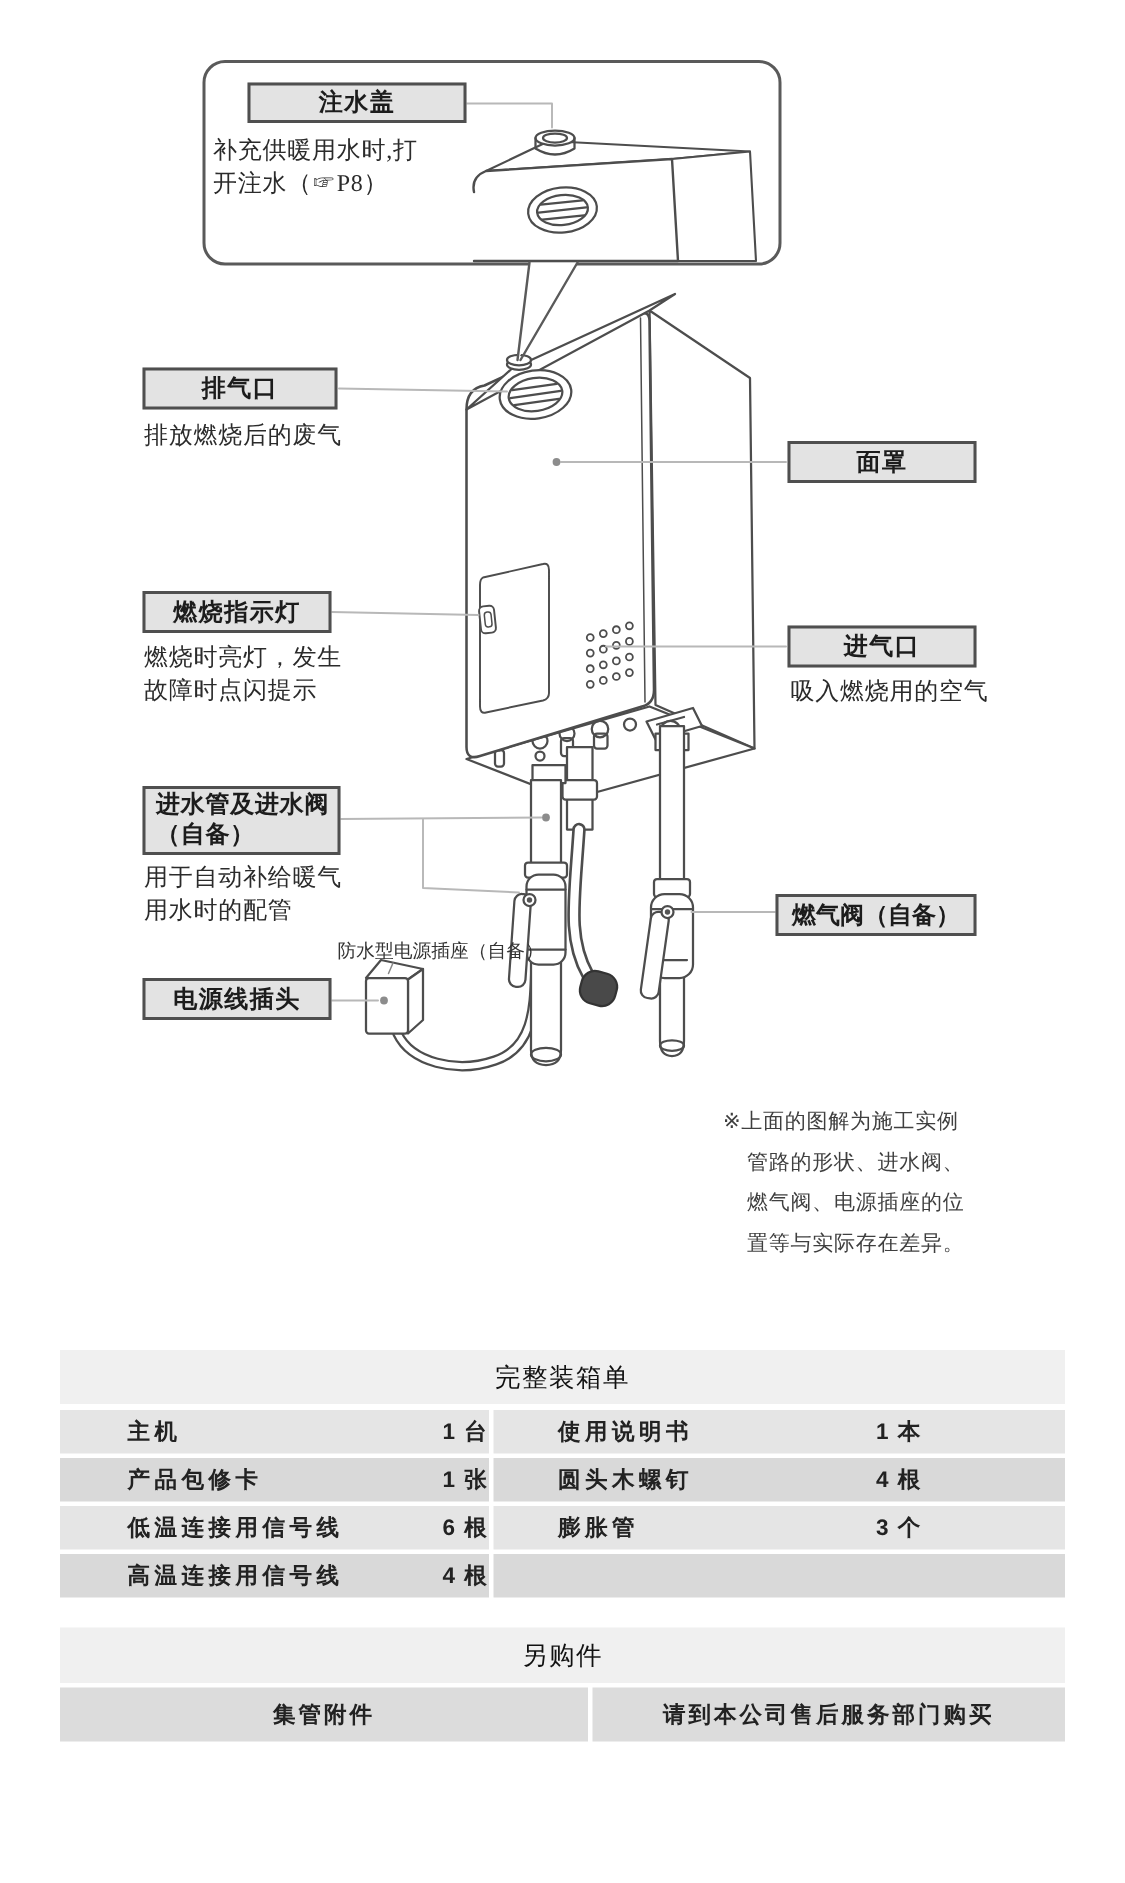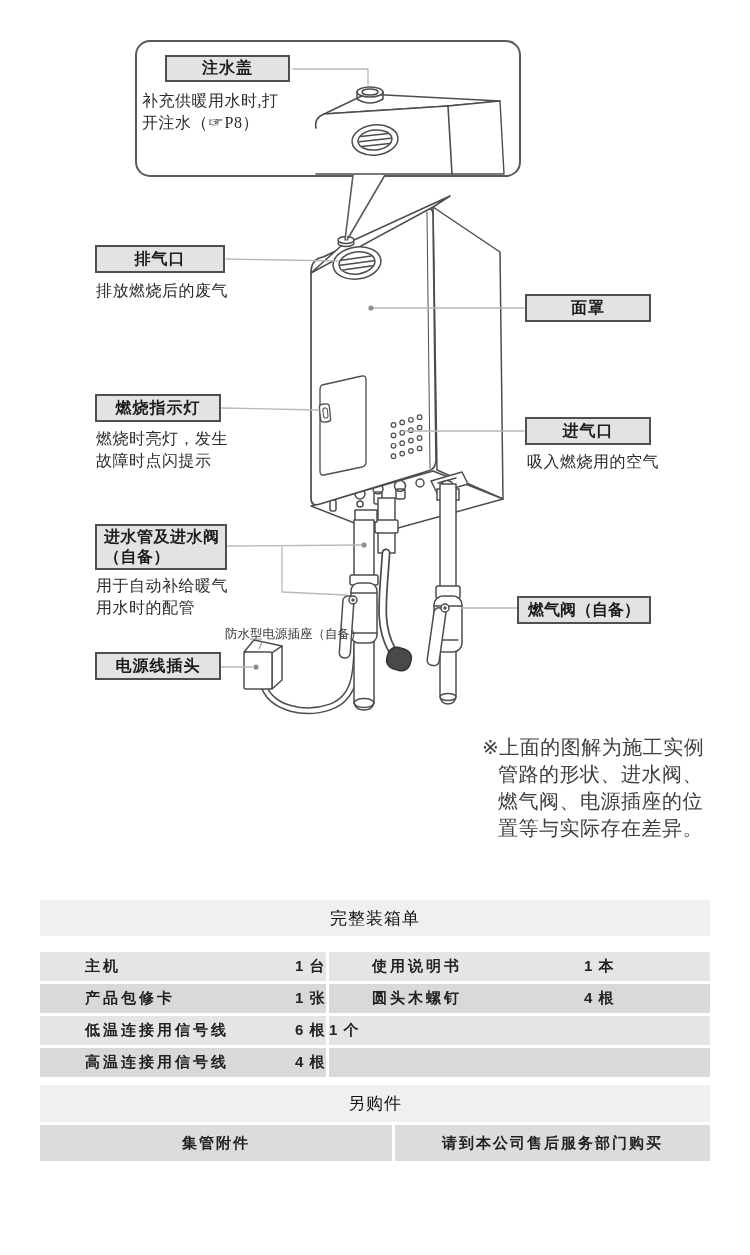--- a/index.html
+++ b/index.html
@@ -14,28 +14,28 @@
   .lbox{
     position:absolute;background:#e3e3e3;border:2px solid #4f4f4f;
     box-sizing:border-box;display:flex;align-items:center;justify-content:center;
     font-size:16px;font-weight:bold;color:#1c1c1c;letter-spacing:1px;
   }
   .lbox.two{flex-direction:column;align-items:flex-start;justify-content:center;
     padding-left:7px;line-height:20px;letter-spacing:0.5px;}
 
   .desc{position:absolute;font-size:16px;color:#2b2b2b;line-height:22px;letter-spacing:0.5px;}
   .small-label{position:absolute;font-size:12.5px;color:#333;letter-spacing:0;}
-  .note{position:absolute;font-size:20px;color:#3f3f3f;line-height:27px;letter-spacing:0.5px;}
+  .note{position:absolute;font-size:14px;color:#3f3f3f;line-height:27px;letter-spacing:0.5px;}
   .note .ind{padding-left:16px;}
 
   
   .tbl{position:absolute;left:40px;width:670px;}
   .tbl-head{background:#f0f0f0;display:flex;align-items:center;justify-content:center;
     font-size:17px;color:#111;letter-spacing:1px;}
-  .t1 .tbl-head{height:36px;margin-bottom:16px;}
+  .t1 .tbl-head{height:36px;margin-bottom:4px;}
   .t2 .tbl-head{height:37px;margin-bottom:3px;}
   .prow{display:flex;column-gap:3px;height:29px;margin-bottom:3px;
     font-size:15px;font-weight:bold;color:#222;}
   .prow .half{display:flex;align-items:center;box-sizing:border-box;}
   .prow .hl{width:286px;}
   .prow .hr{flex:1;}
   .prow.a .half{background:#e5e5e5;}
   .prow.b .half{background:#d9d9d9;}
   .prow .it{box-sizing:border-box;letter-spacing:3px;}
   .prow .hl .it{width:255px;padding-left:45px;}
@@ -186,21 +186,21 @@
       <path d="M221,667 L252,667"></path>
     </g>
     <g fill="#8c8c8c" stroke="none">
       <circle cx="371" cy="308" r="2.6"></circle>
       <circle cx="364" cy="545" r="2.6"></circle>
       <circle cx="256" cy="667" r="2.6"></circle>
     </g>
   </g>
 </svg>
 
-<div class="lbox" style="left:165px;top:55px;width:125px;height:27px;">注水盖</div>
+<div class="lbox" style="left:165px;top:55px;width:146px;height:27px;">注水盖</div>
 <div class="desc" style="left:142px;top:90px;font-family:Liberation Serif, serif;">
   <div>补充供暖用水时,打</div>
   <div>开注水（☞P8）</div>
 </div>
 
 <div class="lbox" style="left:95px;top:245px;width:130px;height:28px;">排气口</div>
 <div class="desc" style="left:96px;top:280px;">排放燃烧后的废气</div>
 
 <div class="lbox" style="left:525px;top:294px;width:126px;height:28px;">面罩</div>
 
@@ -259,21 +259,22 @@
       <span class="qty">4 根</span>
     </div>
   </div>
 
   <div class="prow a">
     <div class="half hl">
       <span class="it">低温连接用信号线</span>
       <span class="qty">6 根</span>
     </div>
     <div class="half hr">
-      <span class="qty">1 个</span>
+      <span class="it">膨胀管</span>
+      <span class="qty">3 个</span>
     </div>
   </div>
 
   <div class="prow b">
     <div class="half hl">
       <span class="it">高温连接用信号线</span>
       <span class="qty">4 根</span>
     </div>
     <div class="half hr">
       <span class="it"></span>

